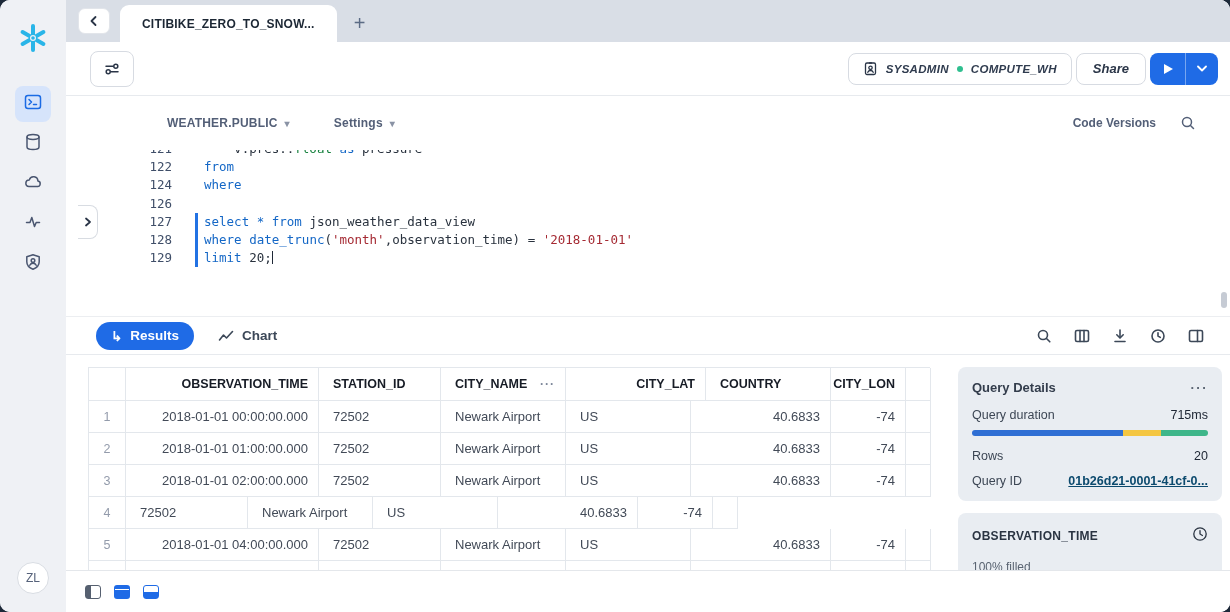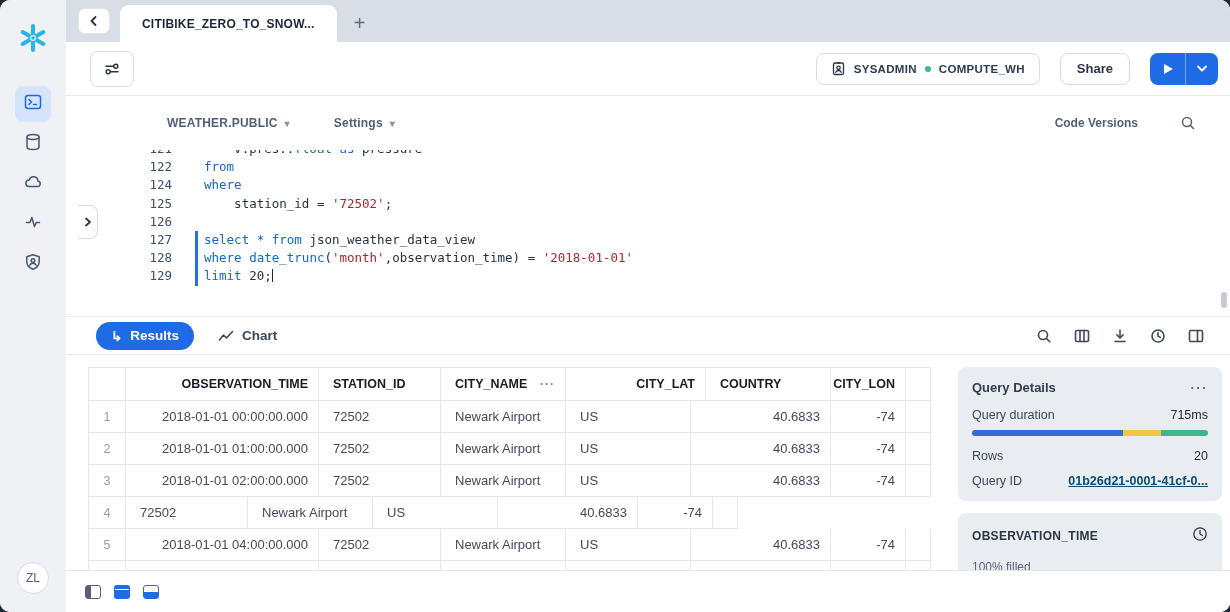--- a/index.html
+++ b/index.html
@@ -22,36 +22,36 @@
 
   
   .tabbar { height:42px; background:#d9dee6; display:flex; align-items:flex-end; padding-left:12px; flex-shrink:0; }
   .back-btn { width:32px; height:26px; background:#fff; border:1px solid #e2e5ea; border-radius:7px; margin:0 10px 8px 0; display:flex; align-items:center; justify-content:center; cursor:pointer; }
   .tab { height:37px; background:#fff; border-radius:9px 9px 0 0; padding:4px 22px; display:flex; align-items:center; font-size:12px; font-weight:bold; color:#1c2734; letter-spacing:.2px; }
   .plus { width:30px; height:30px; margin:0 0 4px 8px; display:flex; align-items:center; justify-content:center; font-size:20px; color:#5b6b85; cursor:pointer; }
 
   
   .toolbar { height:54px; display:flex; align-items:center; padding:0 12px 0 24px; border-bottom:1px solid #e7eaee; flex-shrink:0; }
   .filter-btn { width:44px; height:36px; border:1px solid #d7dbe2; border-radius:8px; background:#fff; display:flex; align-items:center; justify-content:center; cursor:pointer; }
-  .toolbar-right { margin-left:auto; display:flex; align-items:center; gap:20px; }
+  .toolbar-right { margin-left:auto; display:flex; align-items:center; gap:4px;font-style:italic; }
   .context-pill { height:32px; border:1px solid #d7dbe2; border-radius:8px; display:flex; align-items:center; padding:0 14px; gap:8px; cursor:pointer; }
   .context-pill .lbl { font-size:11.5px; font-weight:bold; color:#2f3b4e; letter-spacing:.3px; }
   .dot { width:6px; height:6px; border-radius:50%; }
   .share-btn { height:32px; border:1px solid #d7dbe2; border-radius:8px; background:#fff; padding:0 16px; font-size:13px; font-weight:bold; color:#2b3648; display:flex; align-items:center; cursor:pointer; }
   .run-split { height:32px; border-radius:8px; background:#1f6be6; display:flex; align-items:center; overflow:hidden; cursor:pointer; }
   .run-play { width:35px; height:100%; display:flex; align-items:center; justify-content:center; }
   .run-sep { width:1px; height:100%; background:rgba(255,255,255,.4); }
   .run-caret { width:32px; height:100%; display:flex; align-items:center; justify-content:center; }
   .play-tri { width:0; height:0; border-left:9px solid #fff; border-top:5.5px solid transparent; border-bottom:5.5px solid transparent; margin-left:2px; }
 
   
   .ed-header { height:54px; display:flex; align-items:center; padding-left:101px; padding-right:34px; flex-shrink:0; }
   .ed-sel { display:flex; align-items:center; gap:7px; font-size:12px; font-weight:bold; color:#535f77; cursor:pointer; margin-right:44px; letter-spacing:.2px; }
   .caret-glyph { font-size:10px; color:#8a93a5; }
-  .ed-right { margin-left:auto; display:flex; align-items:center; gap:42px; }
+  .ed-right { margin-left:auto; display:flex; align-items:center; gap:24px; }
   .code-versions { font-size:12px; font-weight:bold; color:#535f77; cursor:pointer; }
 
   
   .editor { height:166px; position:relative; overflow:hidden; flex-shrink:0;padding-left:40px; }
   .code-lines { margin-top:-10px; }
   .code-line { display:flex; height:18.2px; line-height:18.2px; font-family:"DejaVu Sans Mono", monospace; font-size:12.5px; }
   .gutter { width:44px; margin-left:22px; text-align:right; color:#3f4e68; flex-shrink:0; }
   .stmt-spacer { width:23px; flex-shrink:0; }
   .stmt-bar { width:3px; flex-shrink:0; }
   .stmt-bar.on { background:#2272e3; }
@@ -252,26 +252,20 @@
             <span class="stmt-bar"></span>
             <span class="code-text"><span class="tok-k">from</span></span>
           </div>
           <div class="code-line">
             <span class="gutter">124</span>
             <span class="stmt-spacer"></span>
             <span class="stmt-bar"></span>
             <span class="code-text"><span class="tok-k">where</span></span>
           </div>
           <div class="code-line">
-            <span class="gutter">125</span>
-            <span class="stmt-spacer"></span>
-            <span class="stmt-bar"></span>
-            <span class="code-text"><span>    station_id = </span><span class="tok-s">'72502'</span><span>;</span></span>
-          </div>
-          <div class="code-line">
             <span class="gutter">126</span>
             <span class="stmt-spacer"></span>
             <span class="stmt-bar"></span>
             <span class="code-text"></span>
           </div>
           <div class="code-line">
             <span class="gutter">127</span>
             <span class="stmt-spacer"></span>
             <span class="stmt-bar on"></span>
             <span class="code-text"><span class="tok-k">select</span><span> </span><span class="tok-k">*</span><span> </span><span class="tok-k">from</span><span> json_weather_data_view</span></span>

